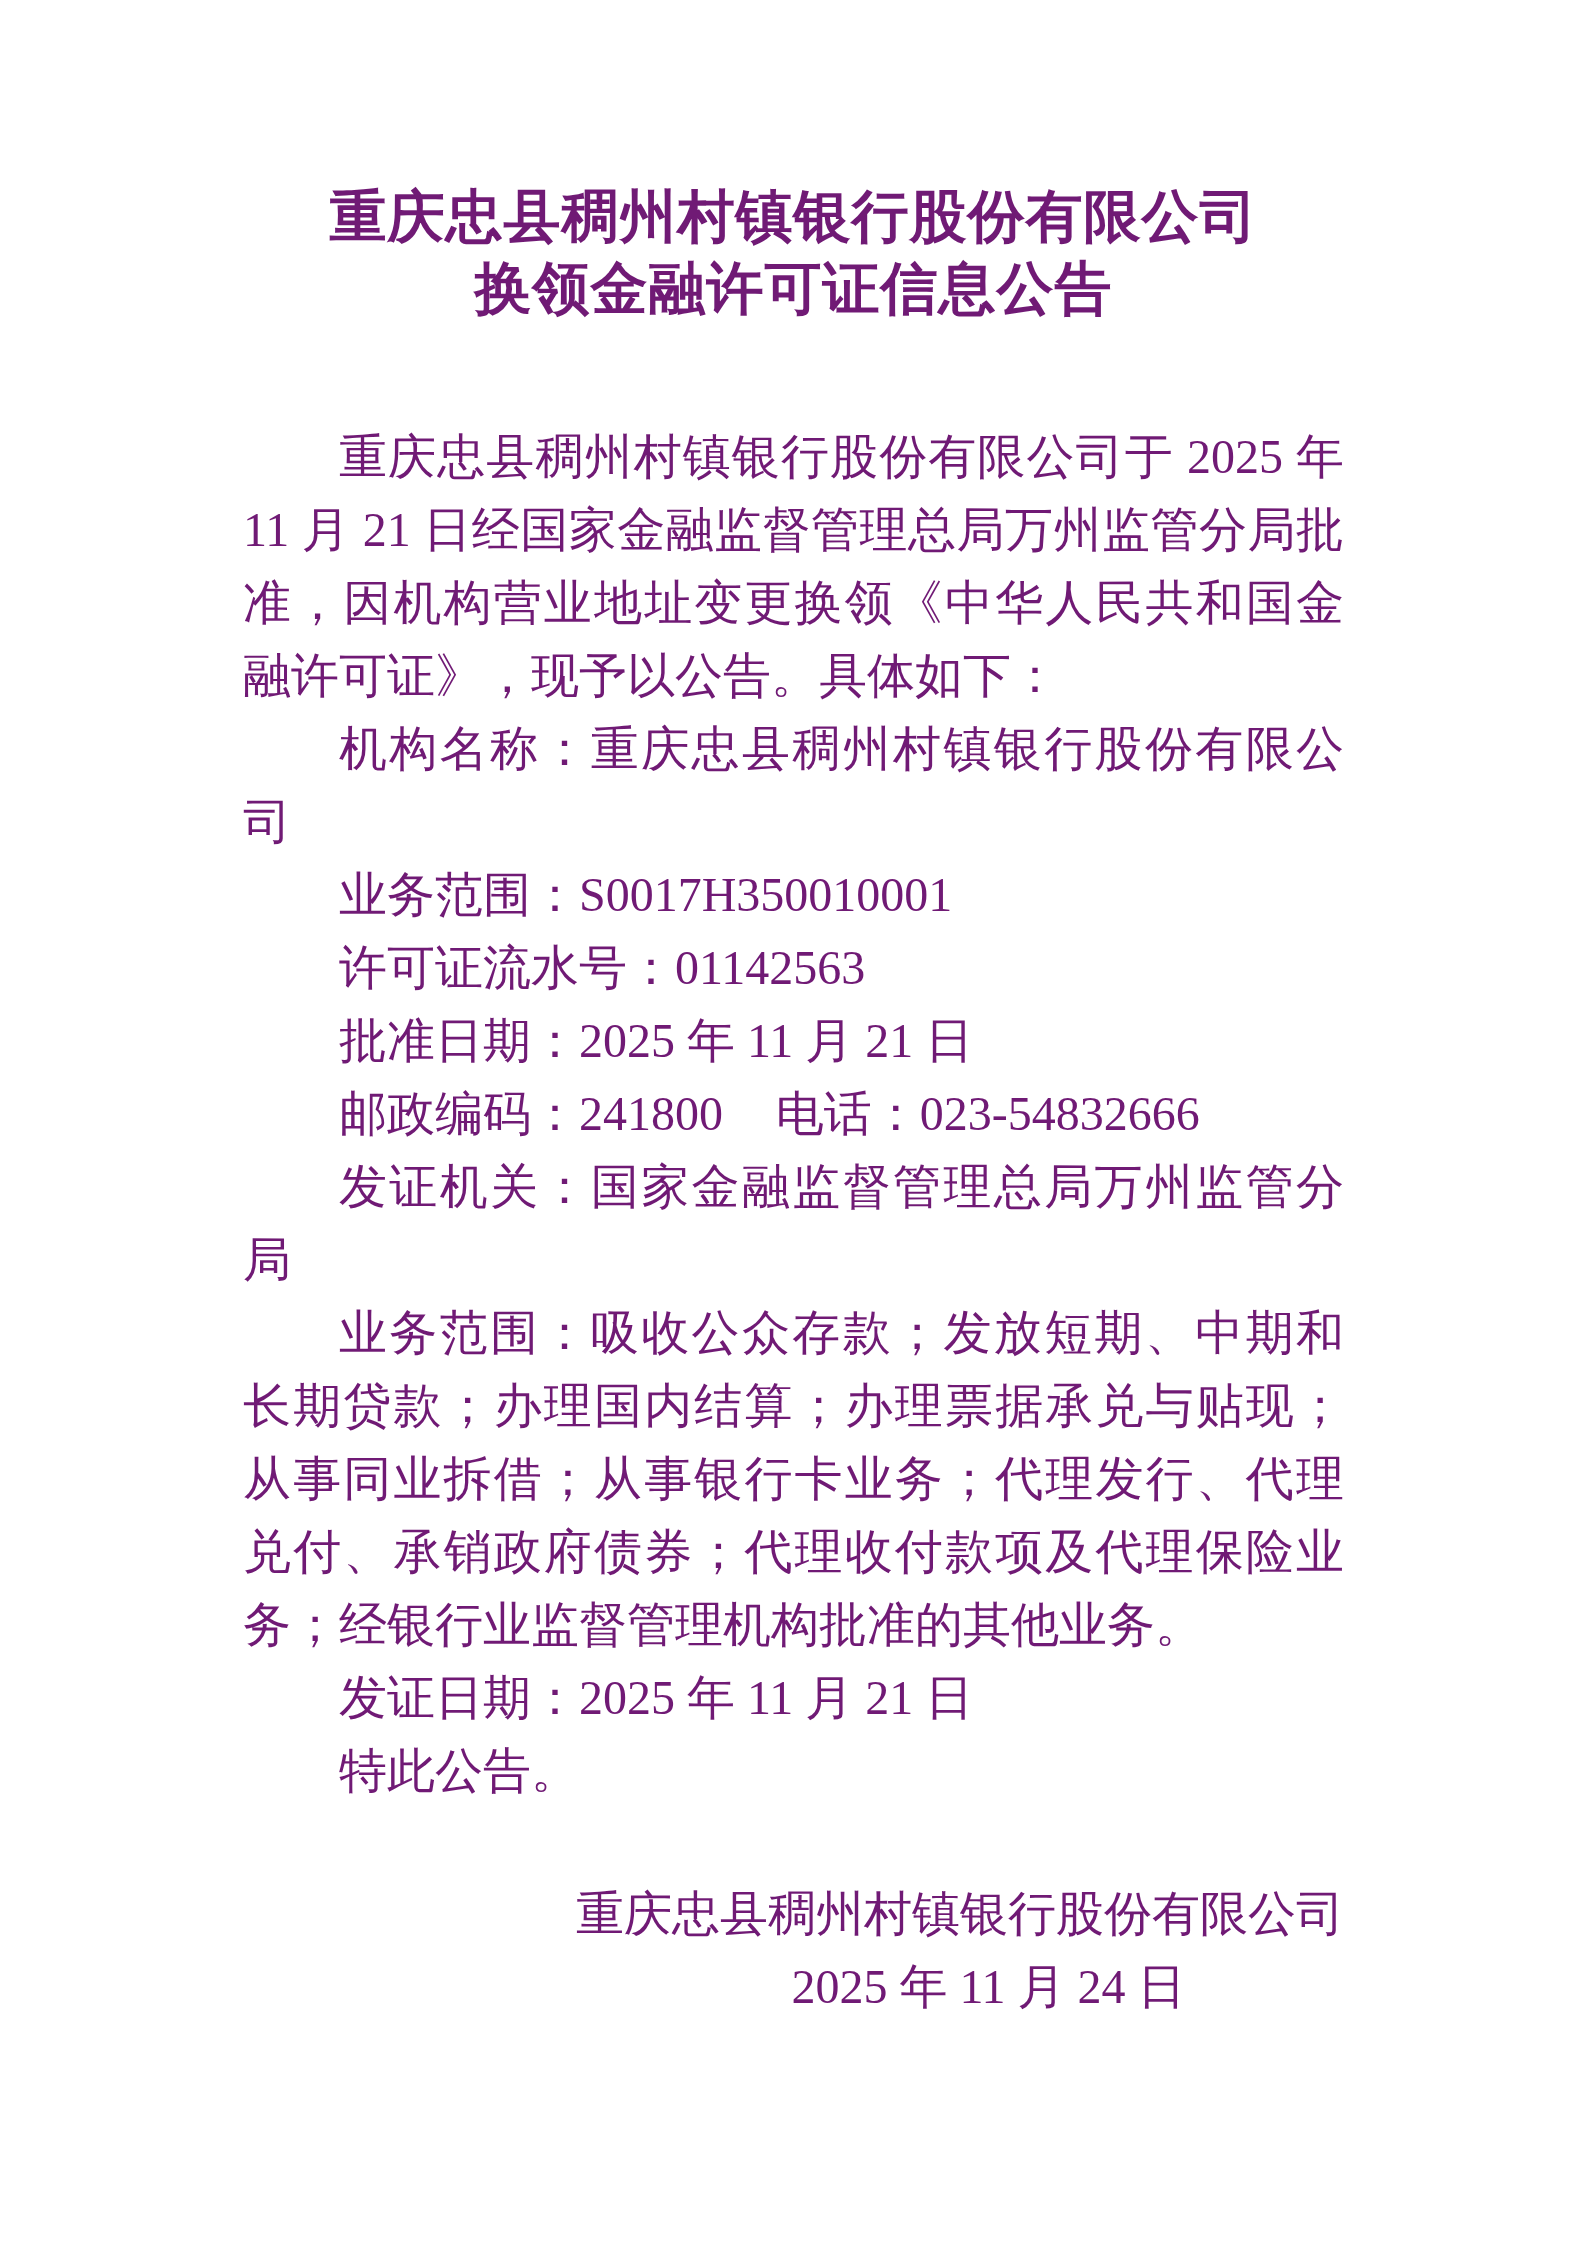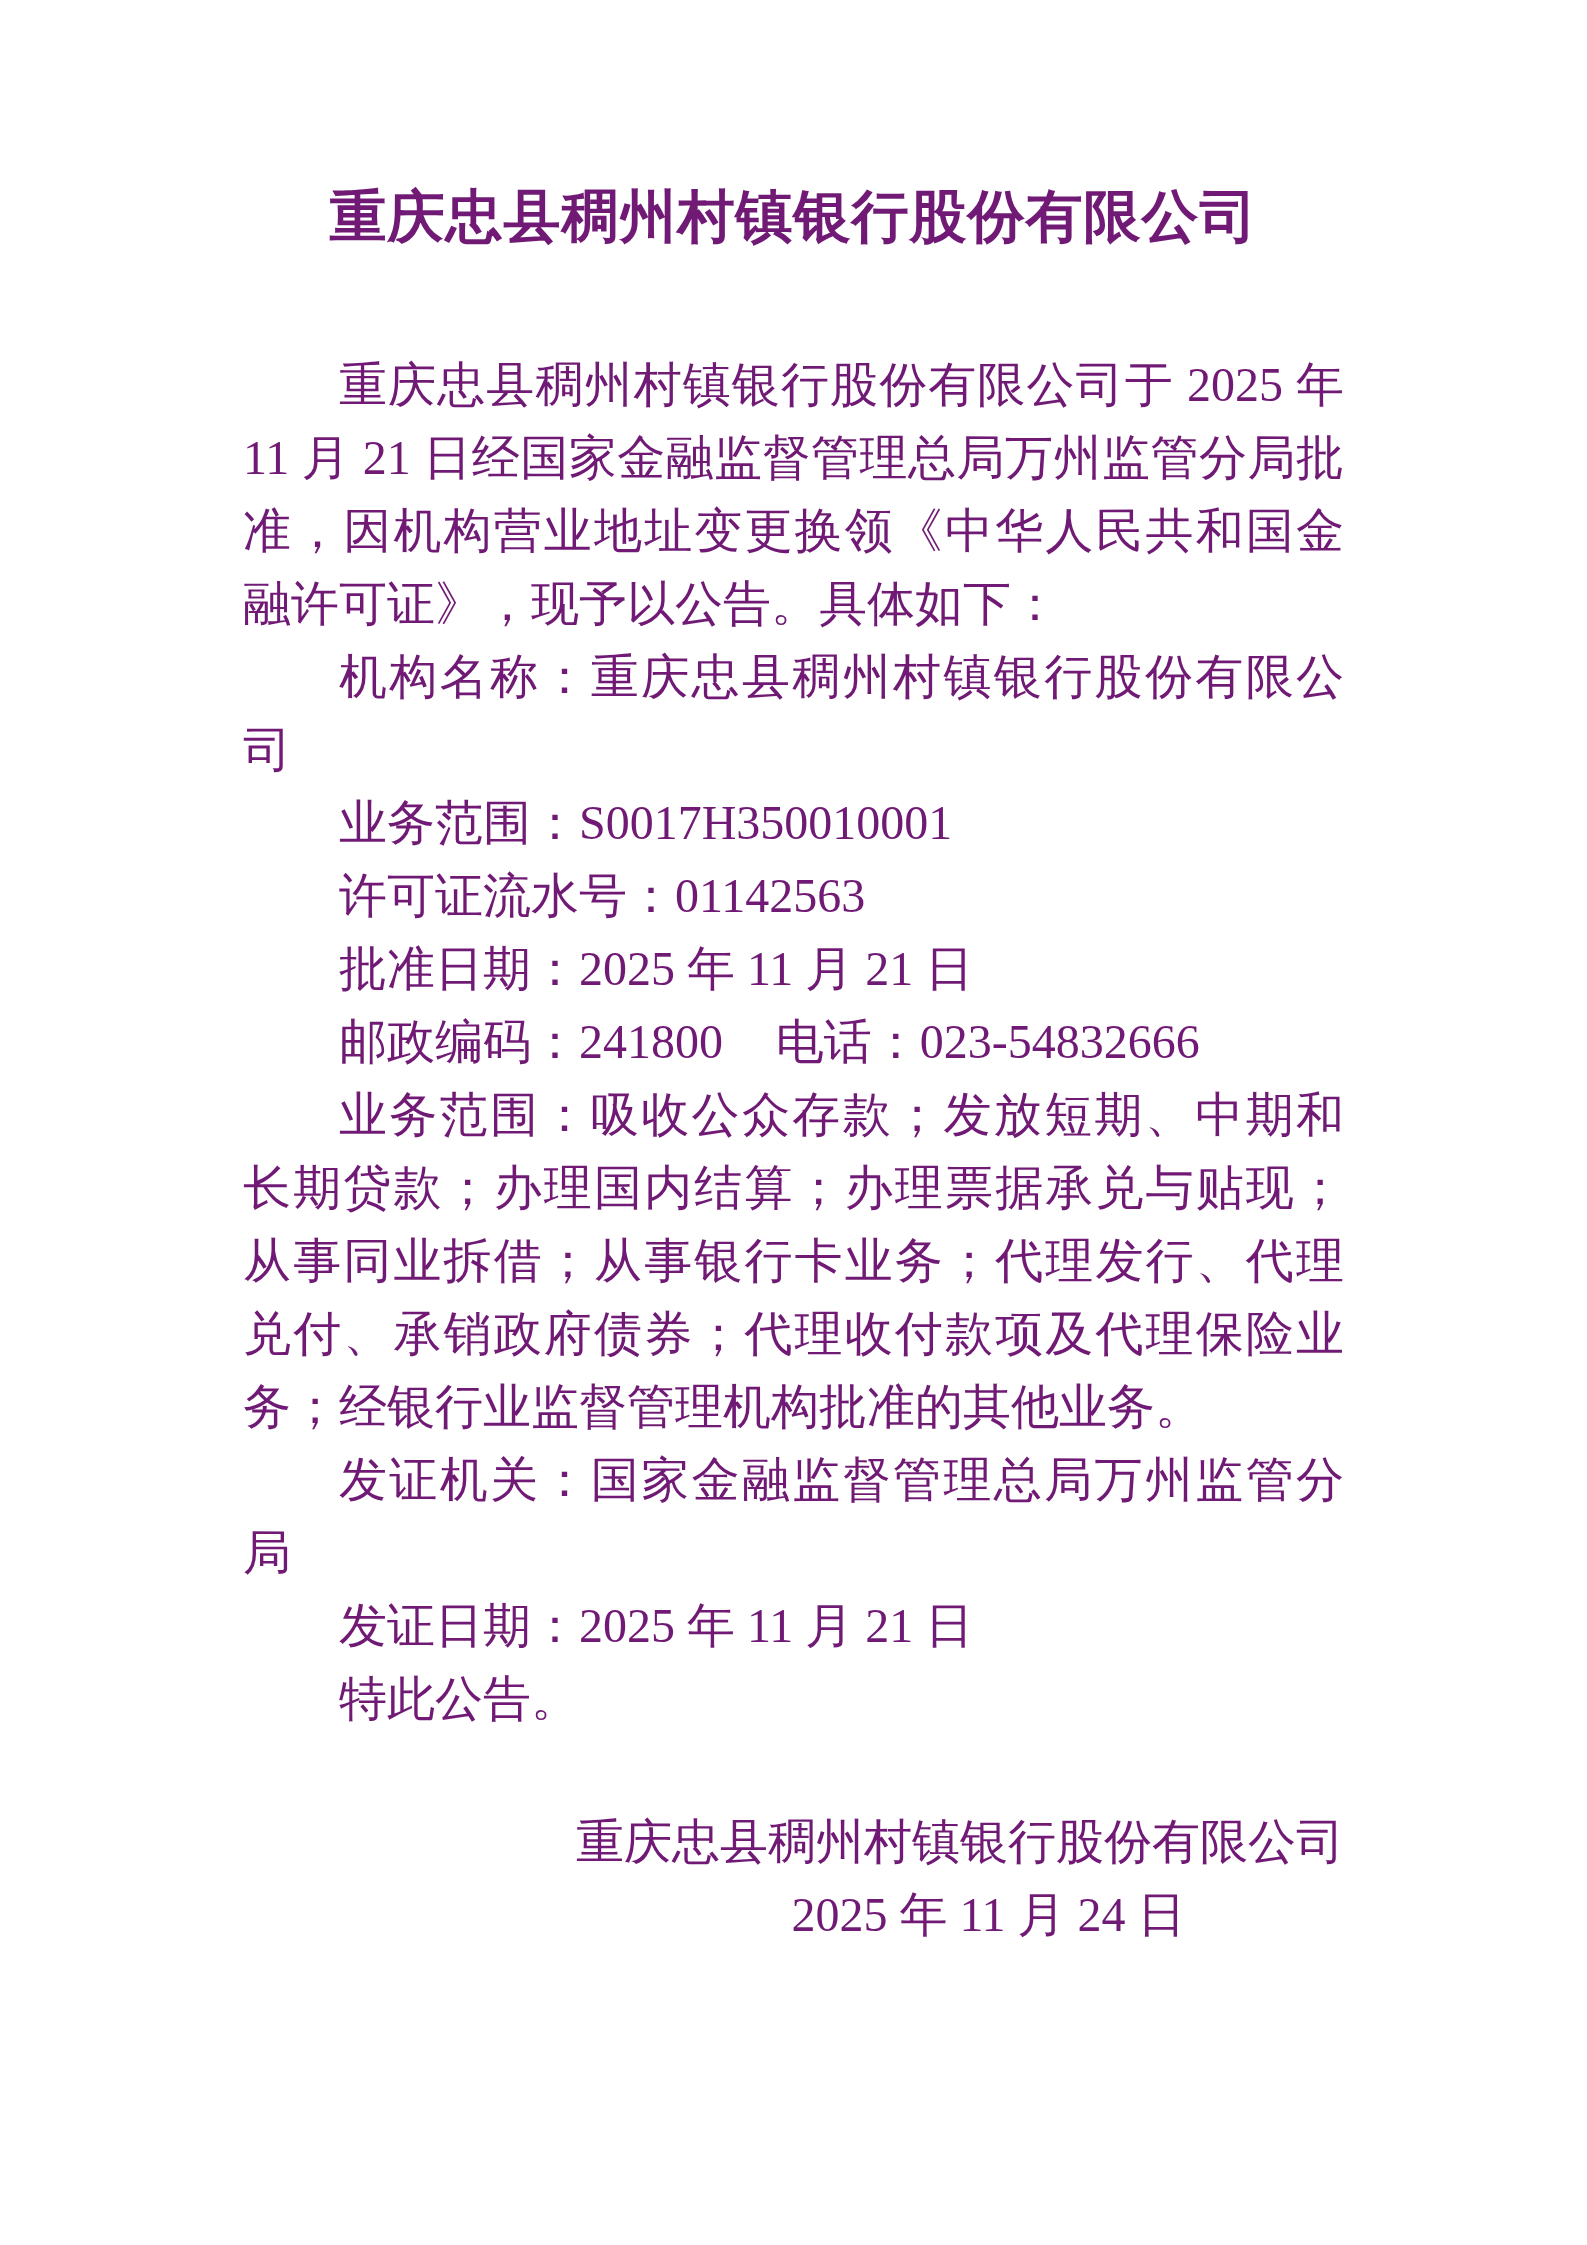--- a/index.html
+++ b/index.html
@@ -55,40 +55,41 @@
     margin: 0 3.3em 0 0;
   }
 </style>
 </head>
 <body>
 
 <div class="page">
 
   <h1 class="doc-title">
     <span class="title-line">重庆忠县稠州村镇银行股份有限公司</span>
+    <span class="title-line">换领金融许可证信息公告</span>
   </h1>
 
   <div class="doc-body">
 
     <p class="para">重庆忠县稠州村镇银行股份有限公司于 2025 年 11 月 21 日经国家金融监督管理总局万州监管分局批准，因机构营业地址变更换领《中华人民共和国金融许可证》，现予以公告。具体如下：</p>
 
     <p class="para"><span>机构名称：</span><span>重庆忠县稠州村镇银行股份有限公司</span></p>
 
     <p class="para"><span>业务范围：</span><span>S0017H350010001</span></p>
 
     <p class="para"><span>许可证流水号：</span><span>01142563</span></p>
 
     <p class="para"><span>批准日期：</span><span>2025 年 11 月 21 日</span></p>
 
 
     <p class="para"><span>邮政编码：</span><span>241800</span><span class="phone-pair"><span>电话：</span><span>023-54832666</span></span></p>
 
+    <p class="para"><span>发证机关：</span><span>国家金融监督管理总局万州监管分局</span></p>
+
     <p class="para">业务范围：吸收公众存款；发放短期、中期和长期贷款；办理国内结算；办理票据承兑与贴现；从事同业拆借；从事银行卡业务；代理发行、代理兑付、承销政府债券；代理收付款项及代理保险业务；经银行业监督管理机构批准的其他业务。</p>
-
-    <p class="para"><span>发证机关：</span><span>国家金融监督管理总局万州监管分局</span></p>
 
     <p class="para"><span>发证日期：</span><span>2025 年 11 月 21 日</span></p>
 
     <p class="para">特此公告。</p>
 
     <div class="signature">
       <p class="sig-company">重庆忠县稠州村镇银行股份有限公司</p>
       <p class="sig-date">2025 年 11 月 24 日</p>
     </div>
 

